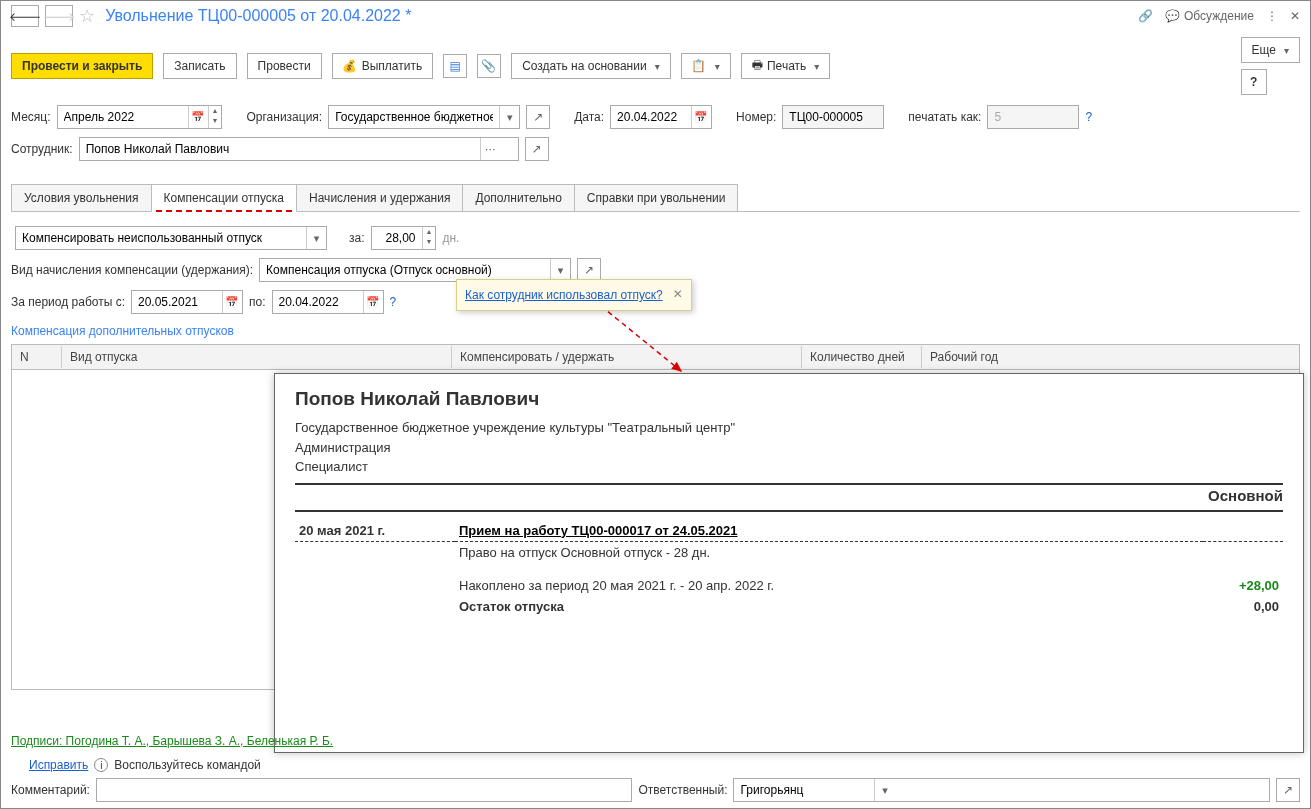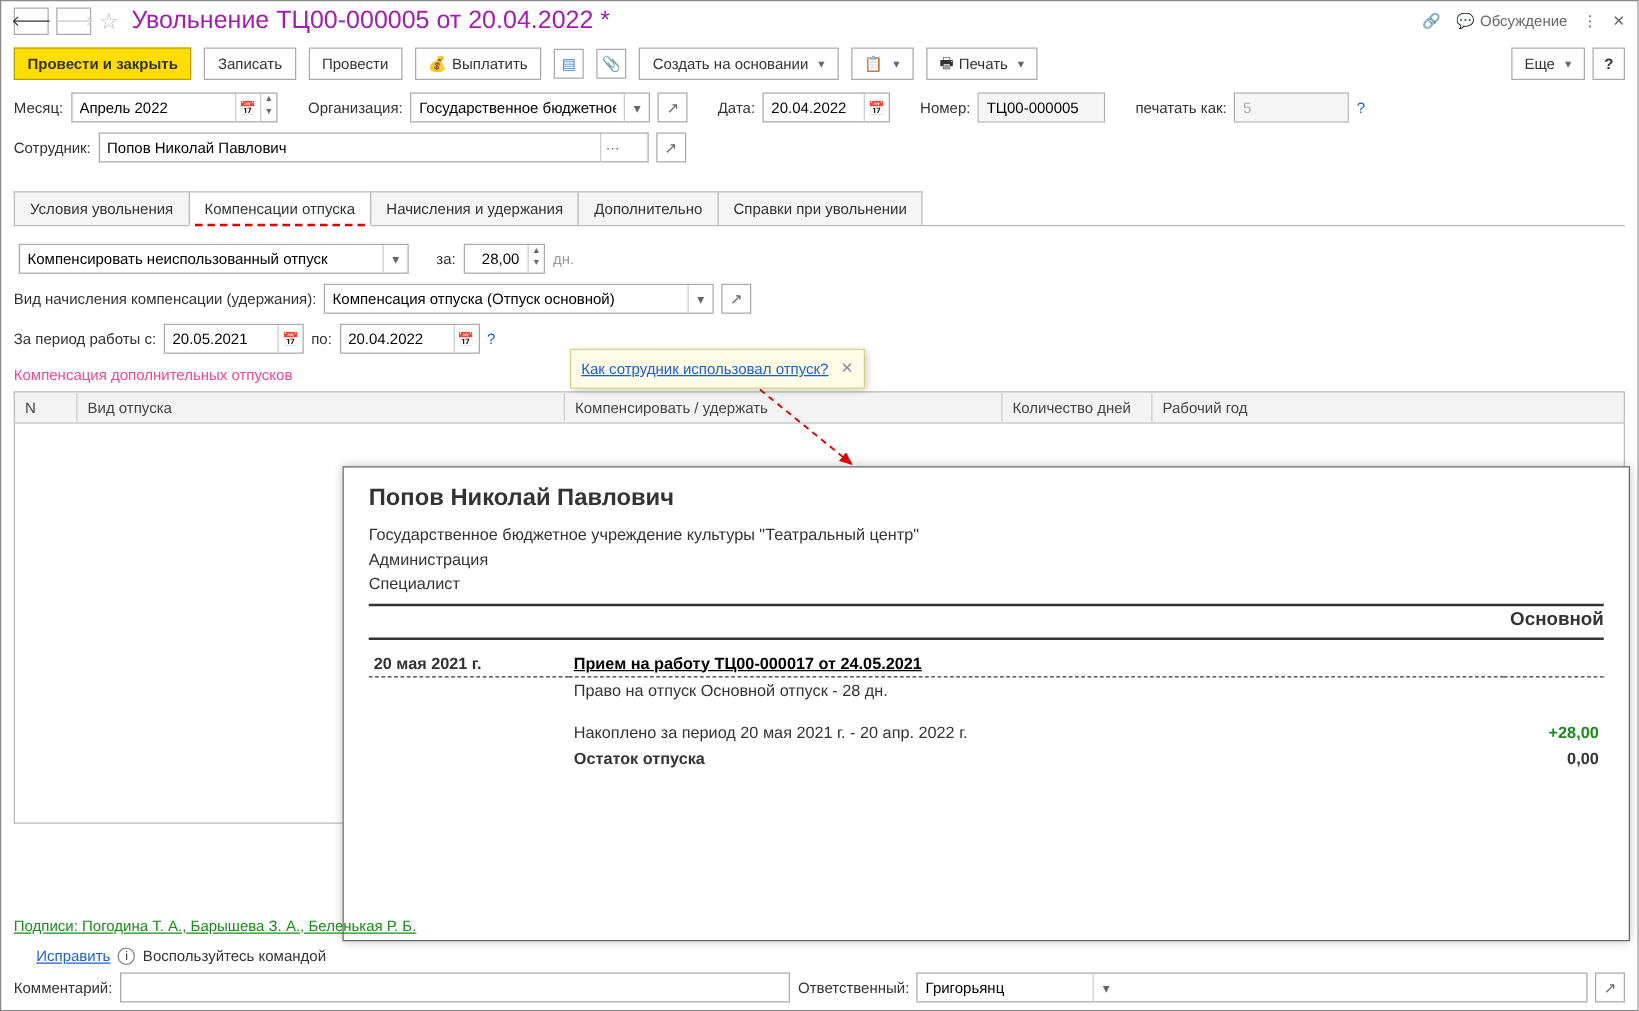--- a/index.html
+++ b/index.html
@@ -1,38 +1,38 @@
 <!DOCTYPE html>
 <html><head>
 <meta charset="utf-8">
 <style>
 * { box-sizing: border-box; font-family: Arial, sans-serif; }
 body { margin: 0; background: #fff; font-size: 12px; color: #333; }
 .window { border: 1px solid #888; width: 1311px; height: 809px; position: relative; }
 .titlebar { display: flex; align-items: center; padding: 4px 10px; gap: 6px; }
 .nav-btn { border: 1px solid #aaa; background: #fff; width: 28px; height: 22px; display: inline-flex; align-items: center; justify-content: center; cursor: pointer; }
-.title-text { font-size: 20px; color: #a21caf; margin-left: 4px; }
+.title-text { font-size: 16px; color: #3b82f6; margin-left: 4px; }
 .titlebar-right { margin-left: auto; display: flex; align-items: center; gap: 12px; }
 .icon-btn { display: inline-flex; align-items: center; justify-content: center; cursor: pointer; color: #666; }
 .toolbar { display: flex; align-items: center; padding: 6px 10px; gap: 10px; flex-wrap: wrap; }
 .btn { border: 1px solid #aaa; background: #fff; padding: 4px 10px; height: 26px; display: inline-flex; align-items: center; gap: 4px; cursor: pointer; font-size: 12px; }
 .btn-yellow { background: #ffdd00; border-color: #b8a000; font-weight: bold; }
 .btn-drop::after { content: "▾"; margin-left: 4px; font-size: 10px; color: #666; }
 .form-row { display: flex; align-items: center; padding: 4px 10px; gap: 6px; flex-wrap: wrap; }
 .label { color: #333; white-space: nowrap; }
 .input-group { display: inline-flex; align-items: stretch; border: 1px solid #aaa; background: #fff; height: 24px; }
 .input-group input { border: none; padding: 2px 6px; font-size: 12px; outline: none; background: transparent; }
 .input-group .addon { border-left: 1px solid #ccc; display: inline-flex; align-items: center; justify-content: center; width: 20px; color: #666; cursor: pointer; font-size: 11px; }
 .icon-sq { border: 1px solid #aaa; width: 24px; height: 24px; display: inline-flex; align-items: center; justify-content: center; cursor: pointer; color: #666; font-size: 12px; }
 .tabs { display: flex; border-bottom: 1px solid #bbb; margin: 19px 10px 0 10px; }
 .tab { border: 1px solid #bbb; border-bottom: none; padding: 6px 12px; background: #f5f5f5; cursor: pointer; font-size: 12px; margin-right: -1px; position: relative; }
 .tab.active { background: #fff; z-index: 1; border-bottom: 1px solid #fff; margin-bottom: -1px; }
 .tab.active::after { content: ""; position: absolute; left: 4px; right: 4px; bottom: -1px; border-bottom: 2px dashed #d00; }
 .tab-body { padding: 10px; }
-.green-text { color: #ec4899; }
+.green-text { color: #3b82f6; }
 .red-underline { border-bottom: 2px solid #d00; padding-bottom: 1px; }
 .table-head { display: flex; border: 1px solid #bbb; background: #f3f3f3; height: 26px; align-items: center; }
 .th { border-right: 1px solid #ccc; padding: 4px 8px; font-size: 12px; color: #444; }
 .table-body { border: 1px solid #bbb; border-top: none; height: 320px; background: #fff; }
 .tooltip { position: absolute; background: #fffbe6; border: 1px solid #d6cf8a; box-shadow: 2px 2px 6px rgba(0,0,0,0.2); padding: 8px 28px 8px 8px; z-index: 10; }
 .tooltip a { color: #1a5fce; text-decoration: underline; cursor: pointer; }
 .tooltip .close-x { position: absolute; right: 8px; top: 7px; cursor: pointer; color: #888; }
 .arrow-line { position: absolute; z-index: 9; pointer-events: none; }
 .report { position: absolute; right: 6px; top: 372px; width: 1030px; height: 380px; border: 1px solid #666; background: #fff; box-shadow: 0 0 8px rgba(0,0,0,0.25); padding: 14px 20px; font-family: Verdana, sans-serif; }
 .report h2 { font-size: 19px; margin: 0 0 8px 0; }
@@ -89,21 +89,21 @@
     <span class="icon-sq" style="color:#3a7fd6">▤</span>
     <span class="icon-sq">📎</span>
     <span class="btn btn-drop">Создать на основании</span>
     <span class="btn btn-drop">
         <span>📋</span>
       </span>
     <span class="btn btn-drop">
       <span>🖶</span>
       <span>Печать</span>
     </span>
-    <span style="margin-left:auto; display:flex; gap:6px;">
+    <span style="margin-left:auto; display:flex; gap:6px;flex-direction:column;">
       <span class="btn btn-drop">Еще</span>
       <span class="help-btn">?</span>
     </span>
   </div>
 
   <div class="form-row">
     <span class="label">Месяц:</span>
     <span class="input-group">
       <input style="width: 130px;" value="Апрель 2022">
       <span class="addon">📅</span>

